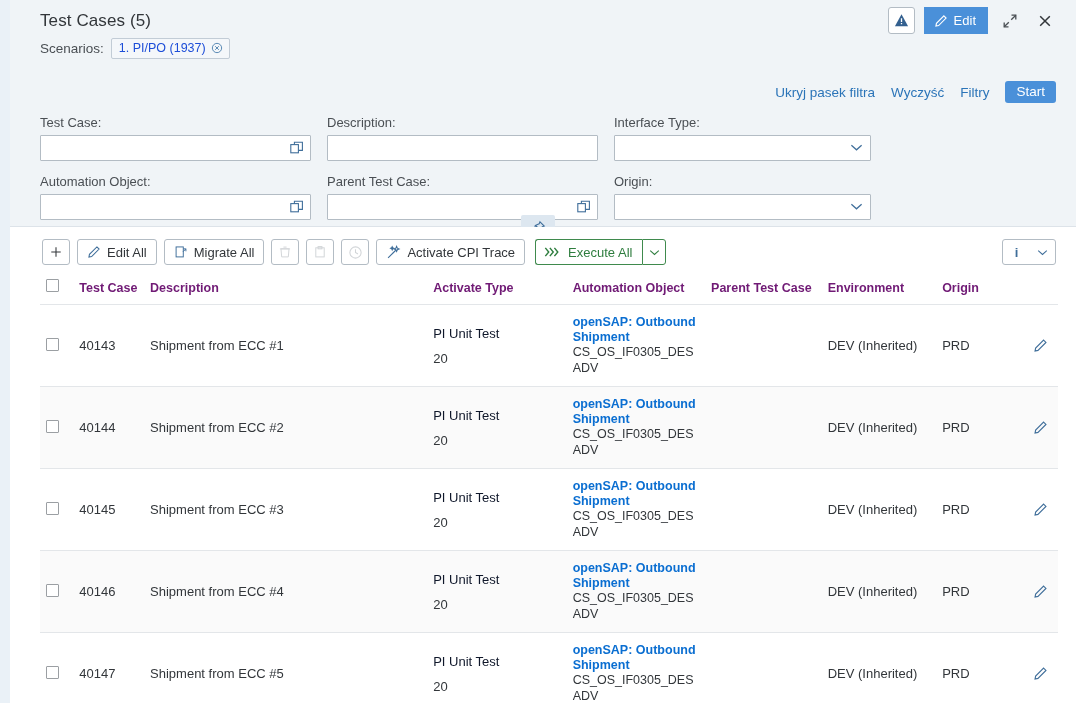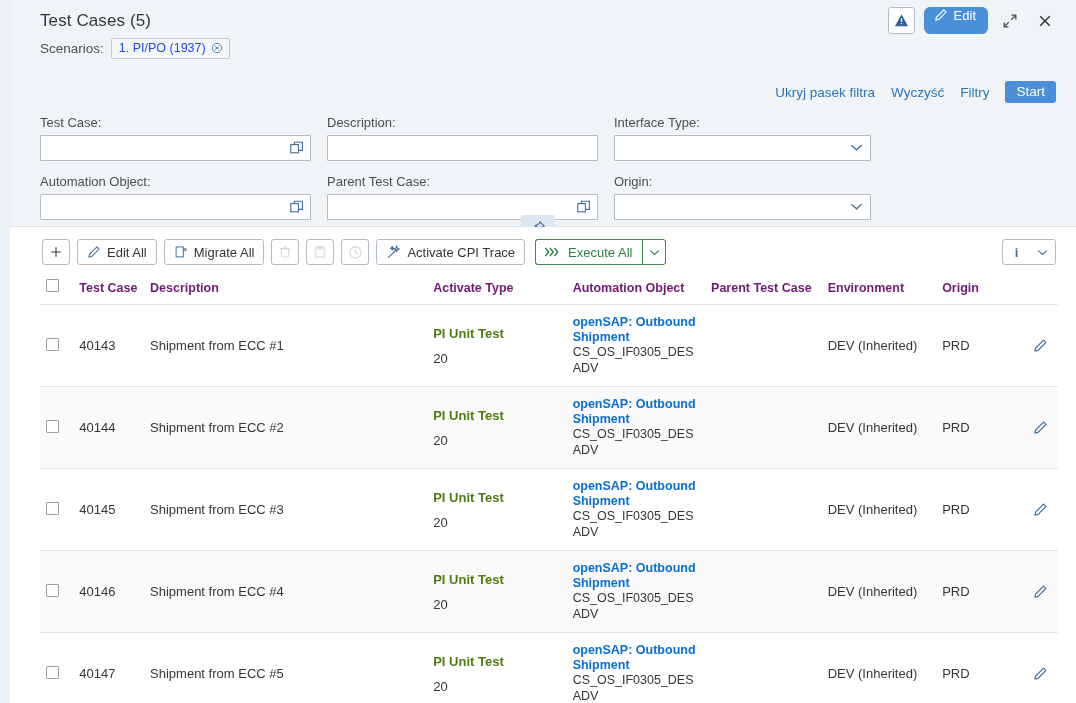--- a/index.html
+++ b/index.html
@@ -87,24 +87,24 @@
     border: 1px solid #b3bcc4;
     border-radius: 3px;
     background: #fff;
     display: flex; align-items: center; justify-content: center;
     cursor: pointer;
   }
   .edit-btn {
     height: 27px;
     background: #4a90d9;
     border: 1px solid #4a90d9;
-    border-radius: 6px;
+    border-radius: 0;
     color: #fff;
     font-size: 13px;
-    display: flex; 
+    display: flex; align-items: center;
     gap: 6px;
     padding: 0 11px 0 9px;
     cursor: pointer;
   }
   .plain-icon {
     width: 26px; height: 26px;
     display: flex; align-items: center; justify-content: center;
     cursor: pointer;
     color: #4a4f54;
   }
@@ -317,23 +317,23 @@
   .cbox {
     width: 13px; height: 13px;
     border: 1px solid #9b9fa3;
     border-radius: 1px;
     background: #fff;
     display: inline-block;
     cursor: pointer;
   }
 
   .itype-main {
-    font-weight: bold;
+    font-weight: normal;
     font-size: 13px;
-    color: #4d7c0f;
+    color: #0f172a;
     line-height: 17px;
   }
   .itype-sub {
     font-size: 13px;
     color: #32363a;
     margin-top: 9px;
   }
   .auto-link {
     color: #0a6ed1;
     font-weight: bold;

